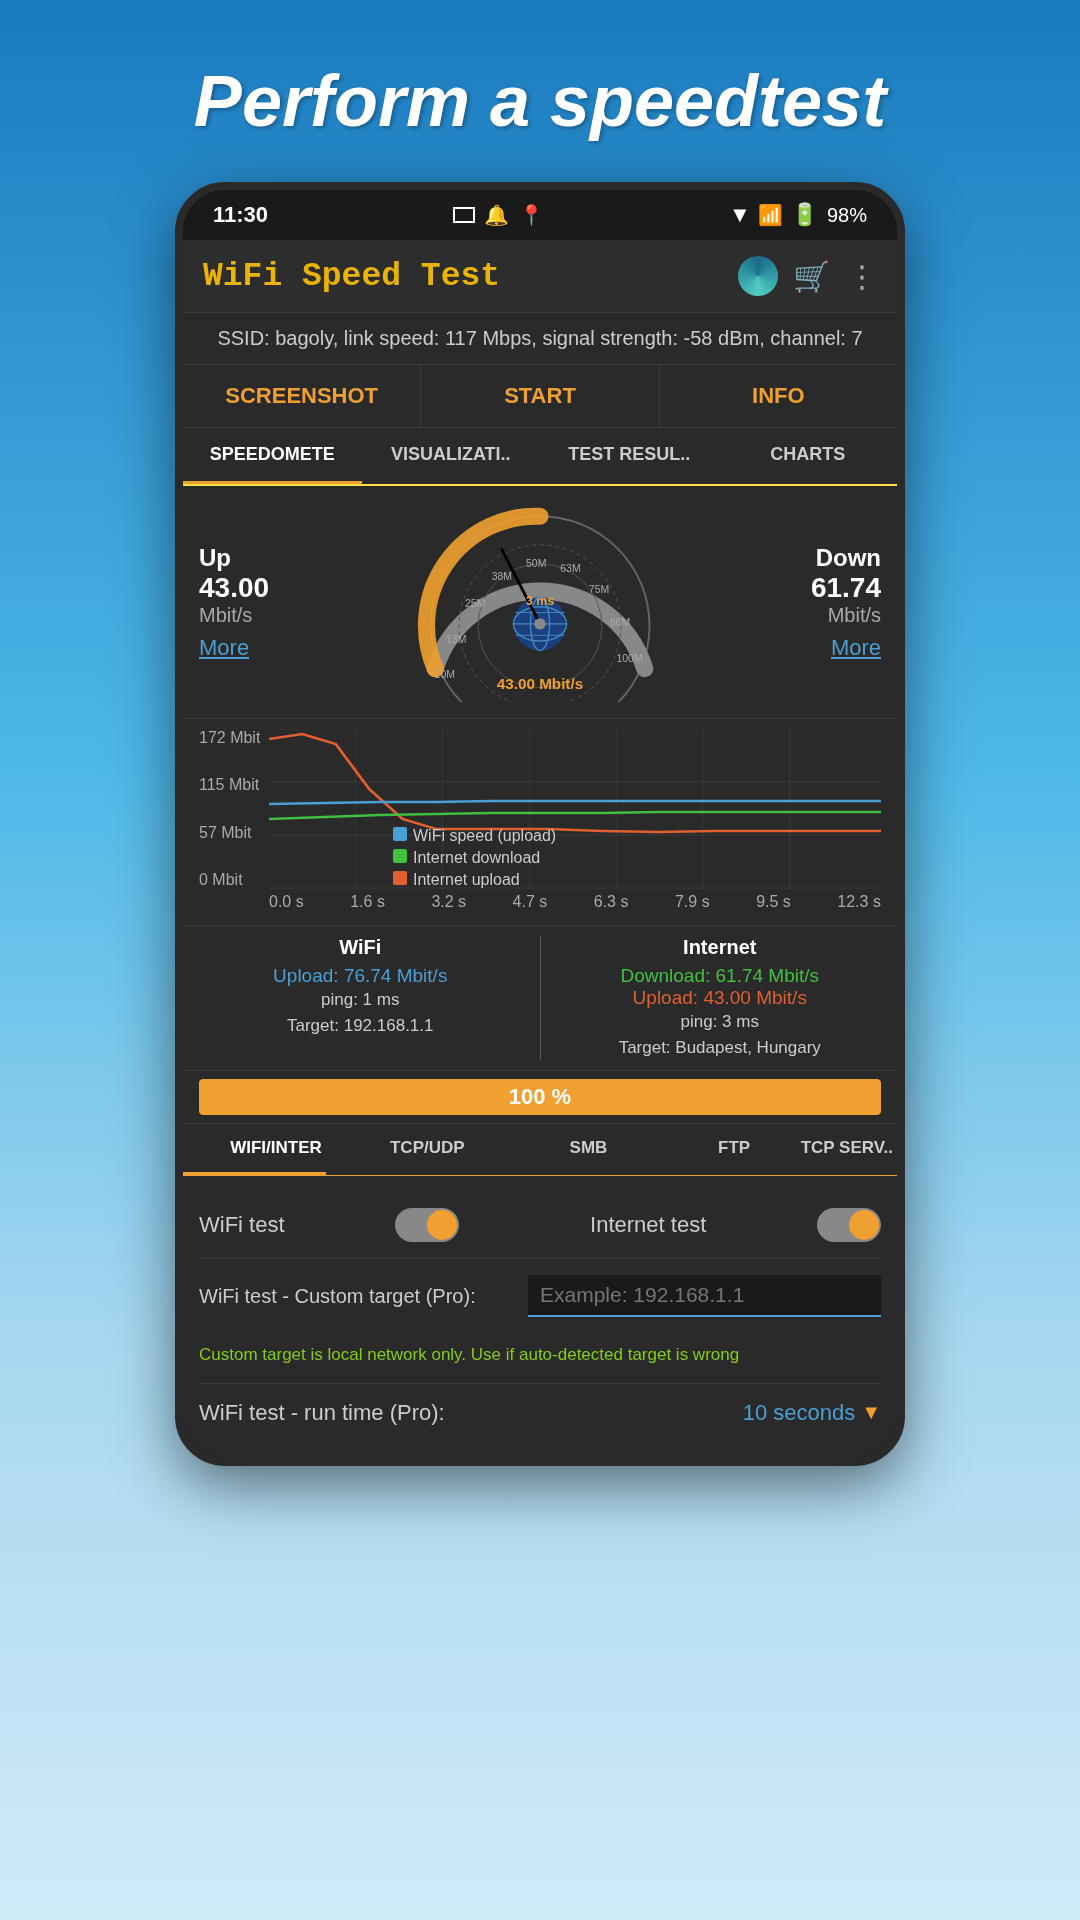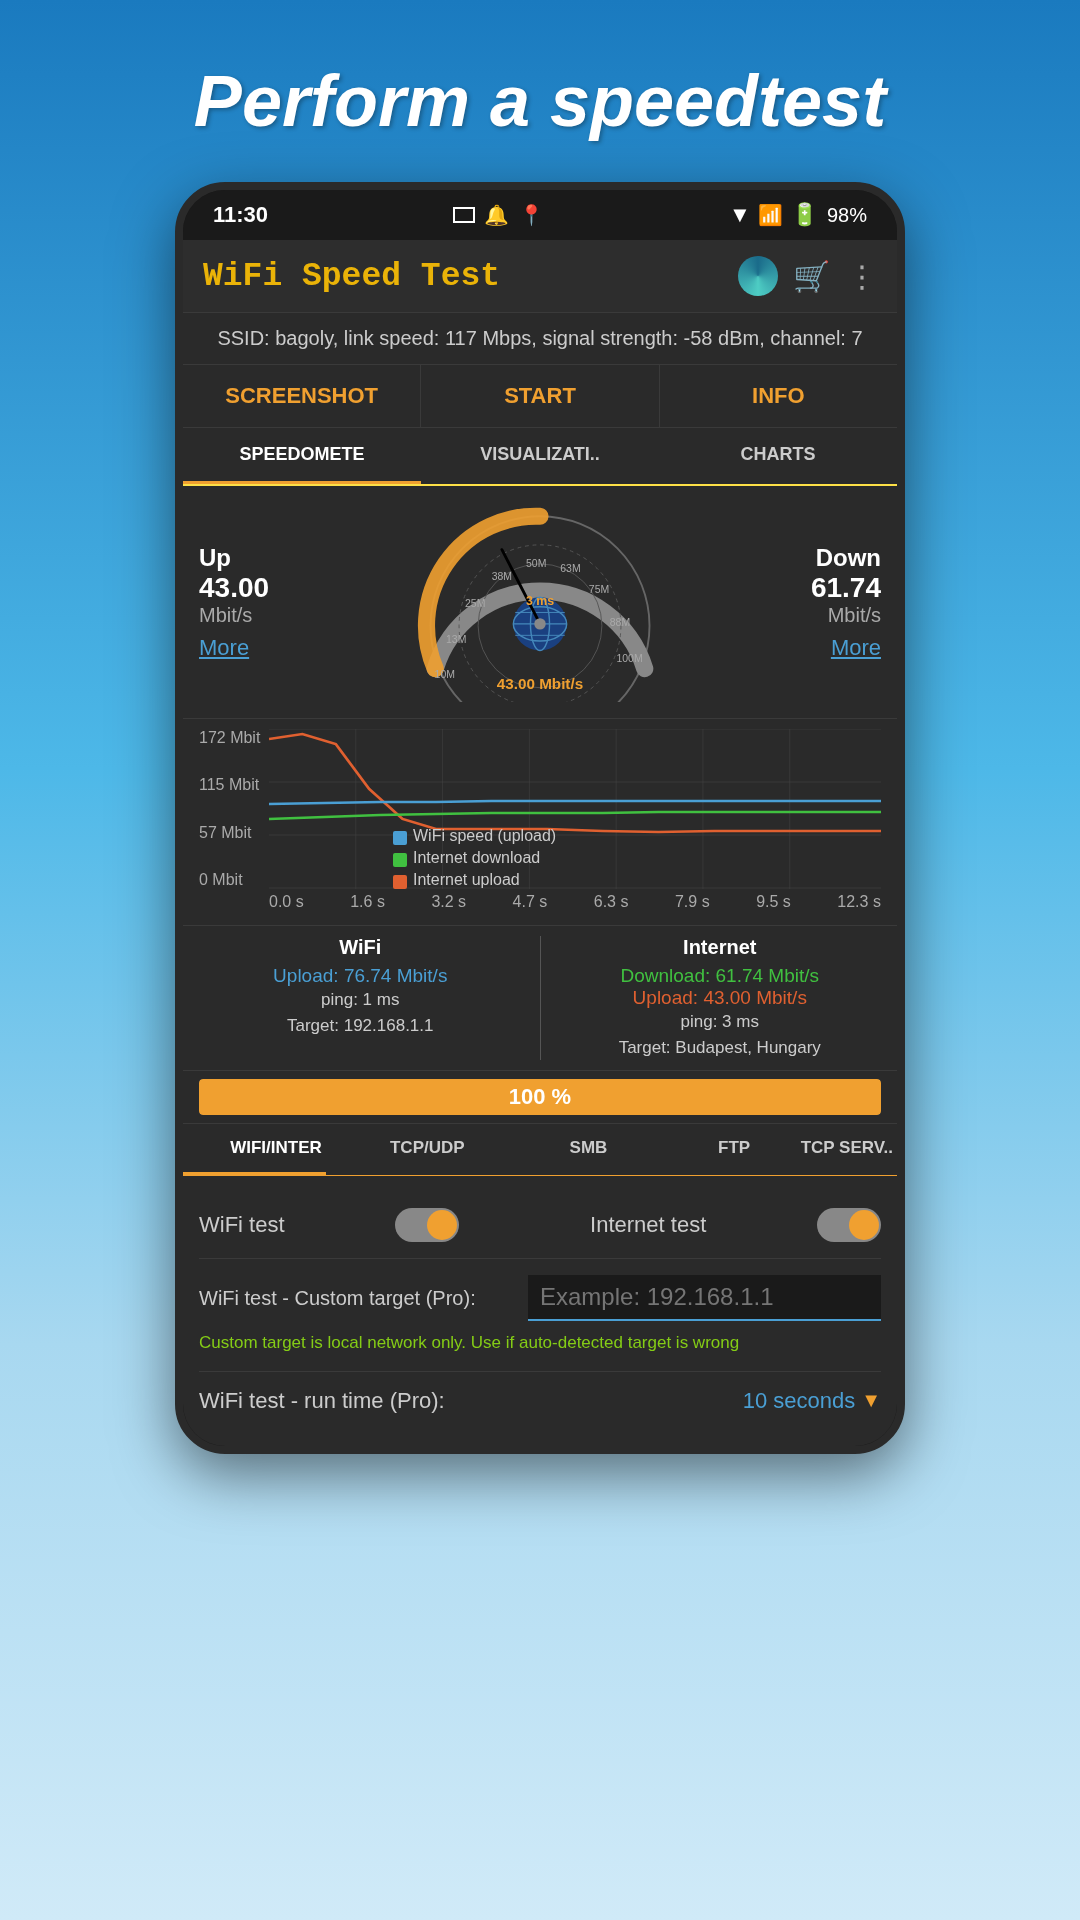--- a/index.html
+++ b/index.html
@@ -211,21 +211,21 @@
       display: flex;
       flex-direction: column;
       gap: 4px;
       position: absolute;
       bottom: 0;
       left: 80px;
       font-size: 16px;
     }
     .legend-item {
       display: flex;
-      align-items: flex-end;
+      align-items: flex-start;
       gap: 6px;
       color: #ccc;
       padding-left: 44px;
     }
     .legend-dot {
       width: 14px;
       height: 14px;
       border-radius: 2px;
     }
     .chart-x-labels {
@@ -350,33 +350,33 @@
       top: 2px;
       right: 2px;
     }
 
     .settings-row2 {
       display: flex;
       align-items: flex-start;
       padding: 16px 0;
       border-bottom: 1px solid #3a3a3a;
       flex-direction: column;
-      gap: 10px;
+      gap: 26px;
     }
     .settings-label2 {
       color: #ccc;
       font-size: 20px;
       width: 100%;
     }
     .settings-input {
       background: #1a1a1a;
       border: none;
       border-bottom: 2px solid #4a9fd4;
       color: #4a9fd4;
-      font-size: 24px;
+      font-size: 21px;
       padding: 8px 12px;
       width: 100%;
       outline: none;
     }
     .settings-hint {
       color: #84cc16;
       font-size: 17px;
       line-height: 1.4;
     }
 
@@ -434,20 +434,21 @@
 
   <div class="action-buttons">
     <div class="action-btn">SCREENSHOT</div>
     <div class="action-btn">START</div>
     <div class="action-btn">INFO</div>
   </div>
 
   <div class="tabs-bar">
     <div class="tab-item active">SPEEDOMETE</div>
     <div class="tab-item">VISUALIZATI..</div>
+    <div class="tab-item">TEST RESUL..</div>
     <div class="tab-item">CHARTS</div>
   </div>
 
   <div class="speedometer-section">
 
     <div class="speed-left">
       <div class="speed-label">Up</div>
       <div class="speed-value">43.00</div>
       <div class="speed-unit">Mbit/s</div>
       <a class="more-link">More</a>

